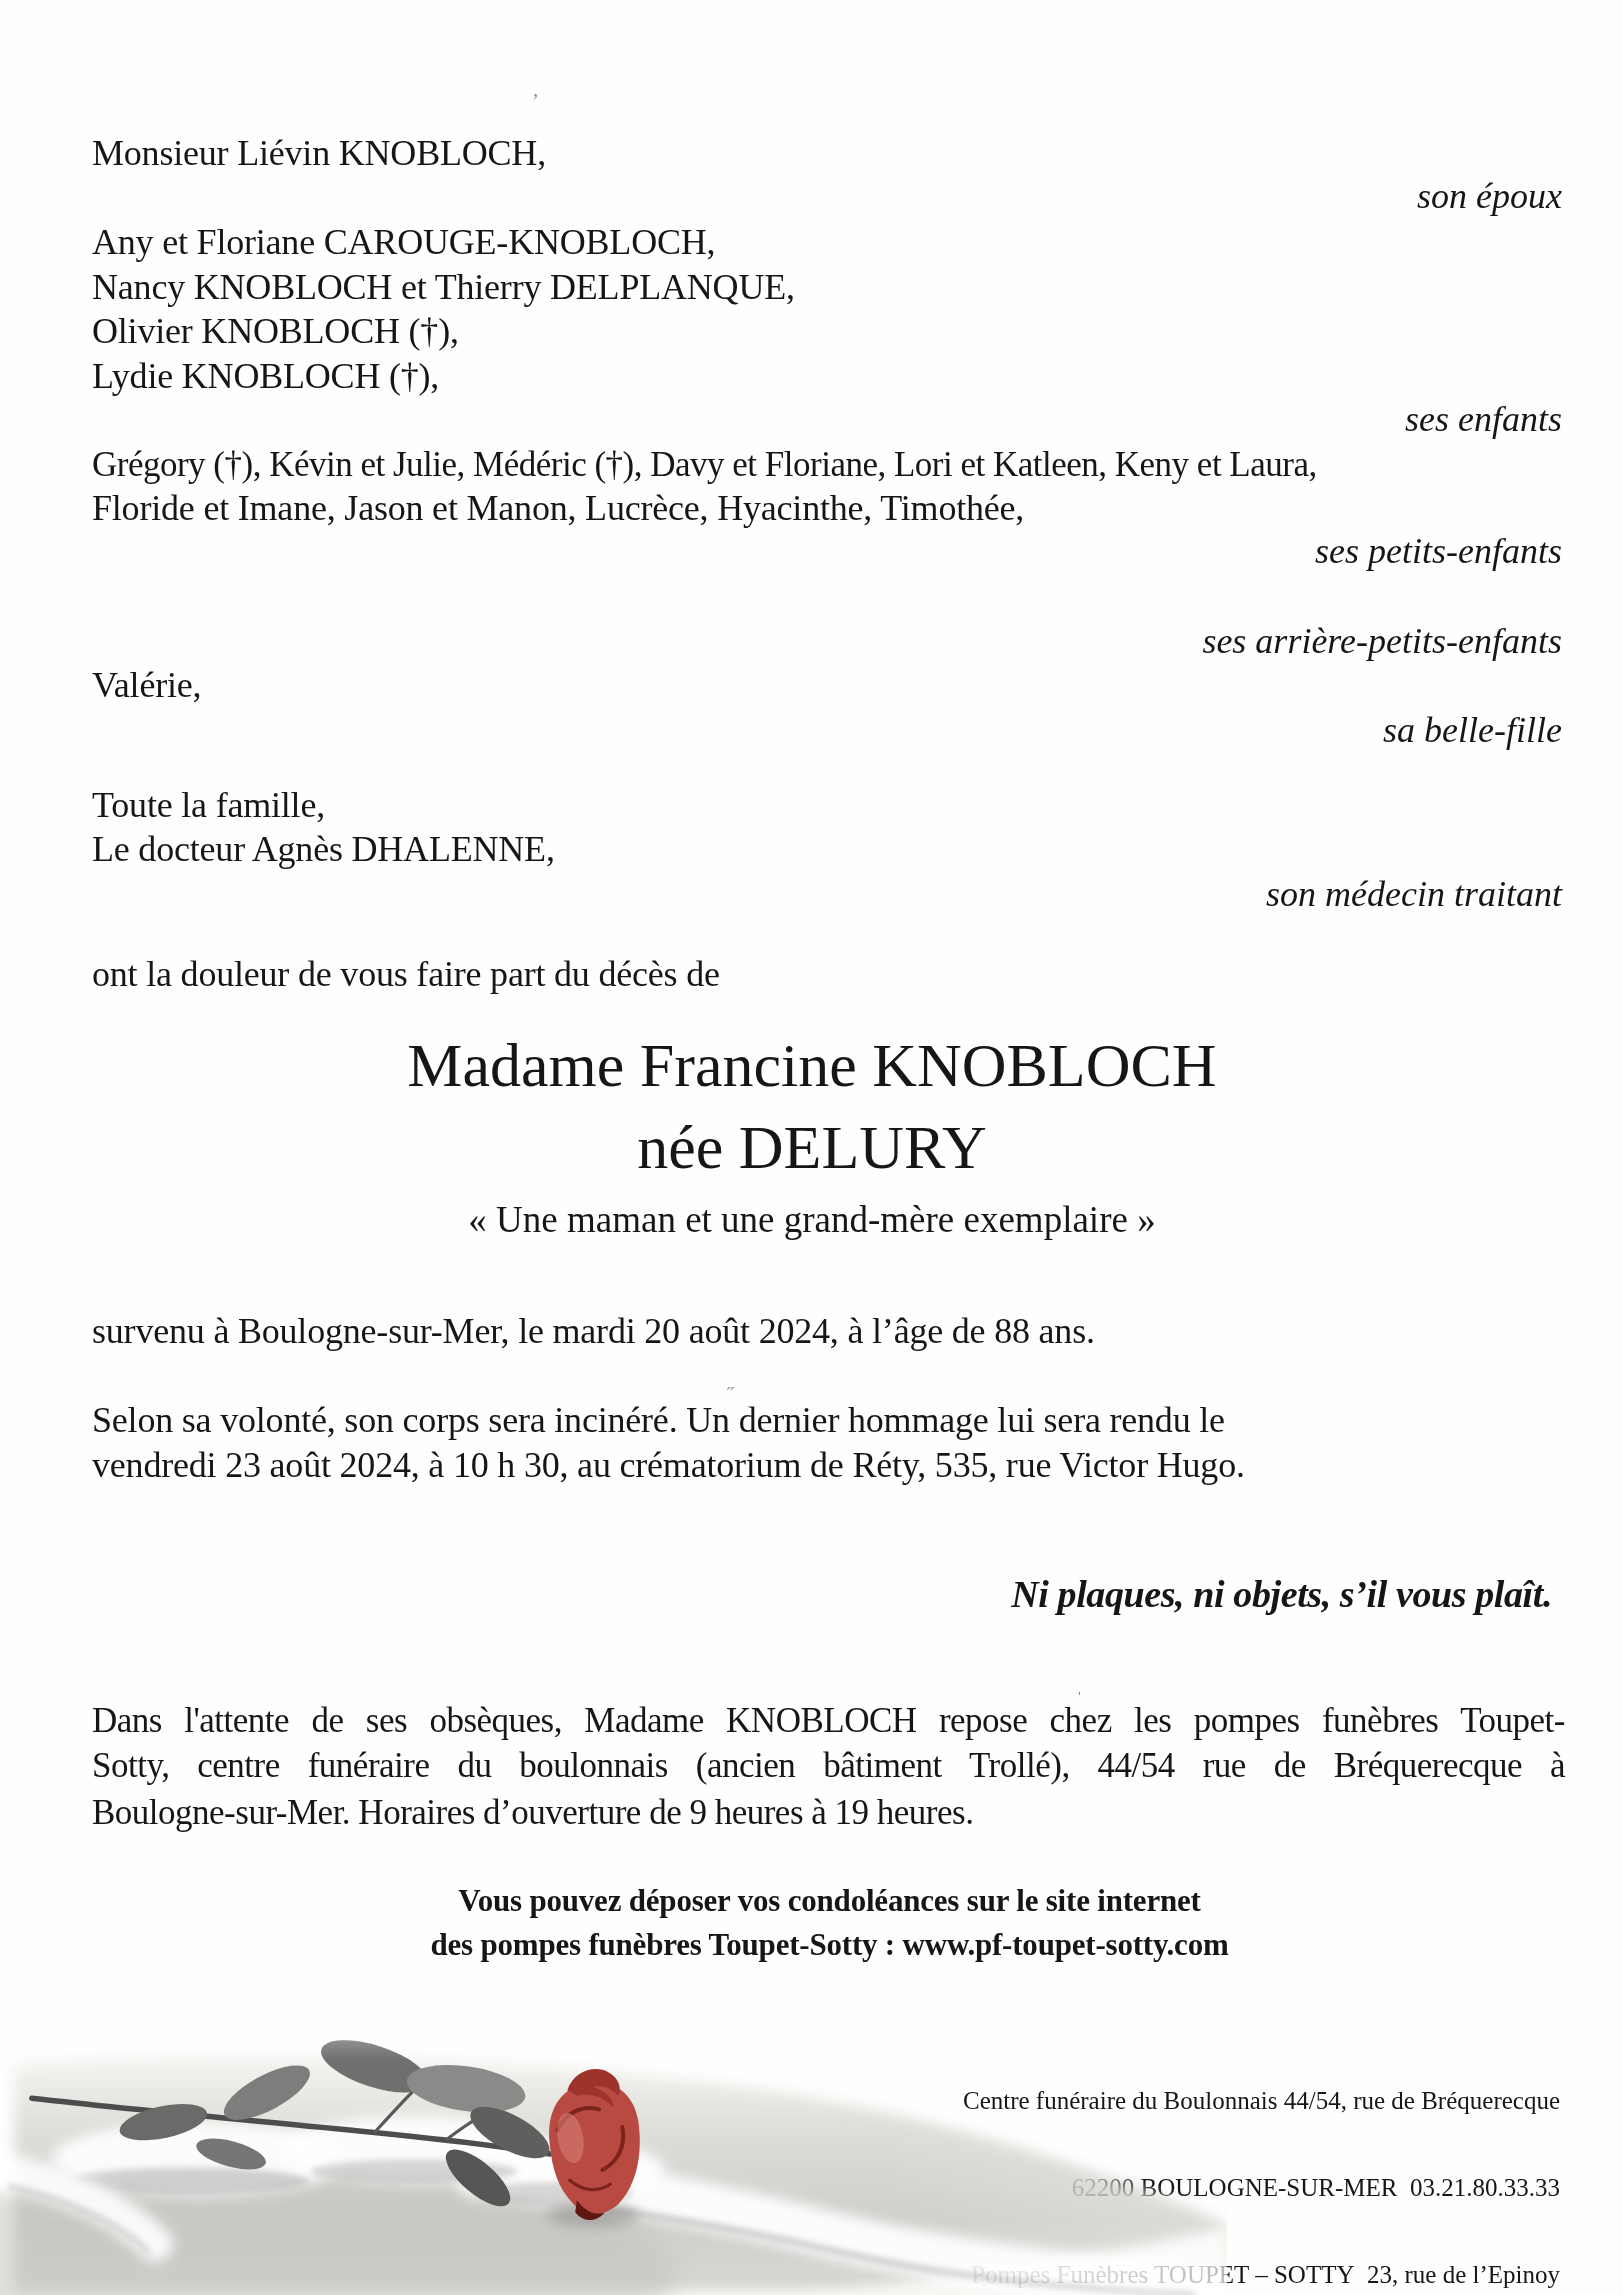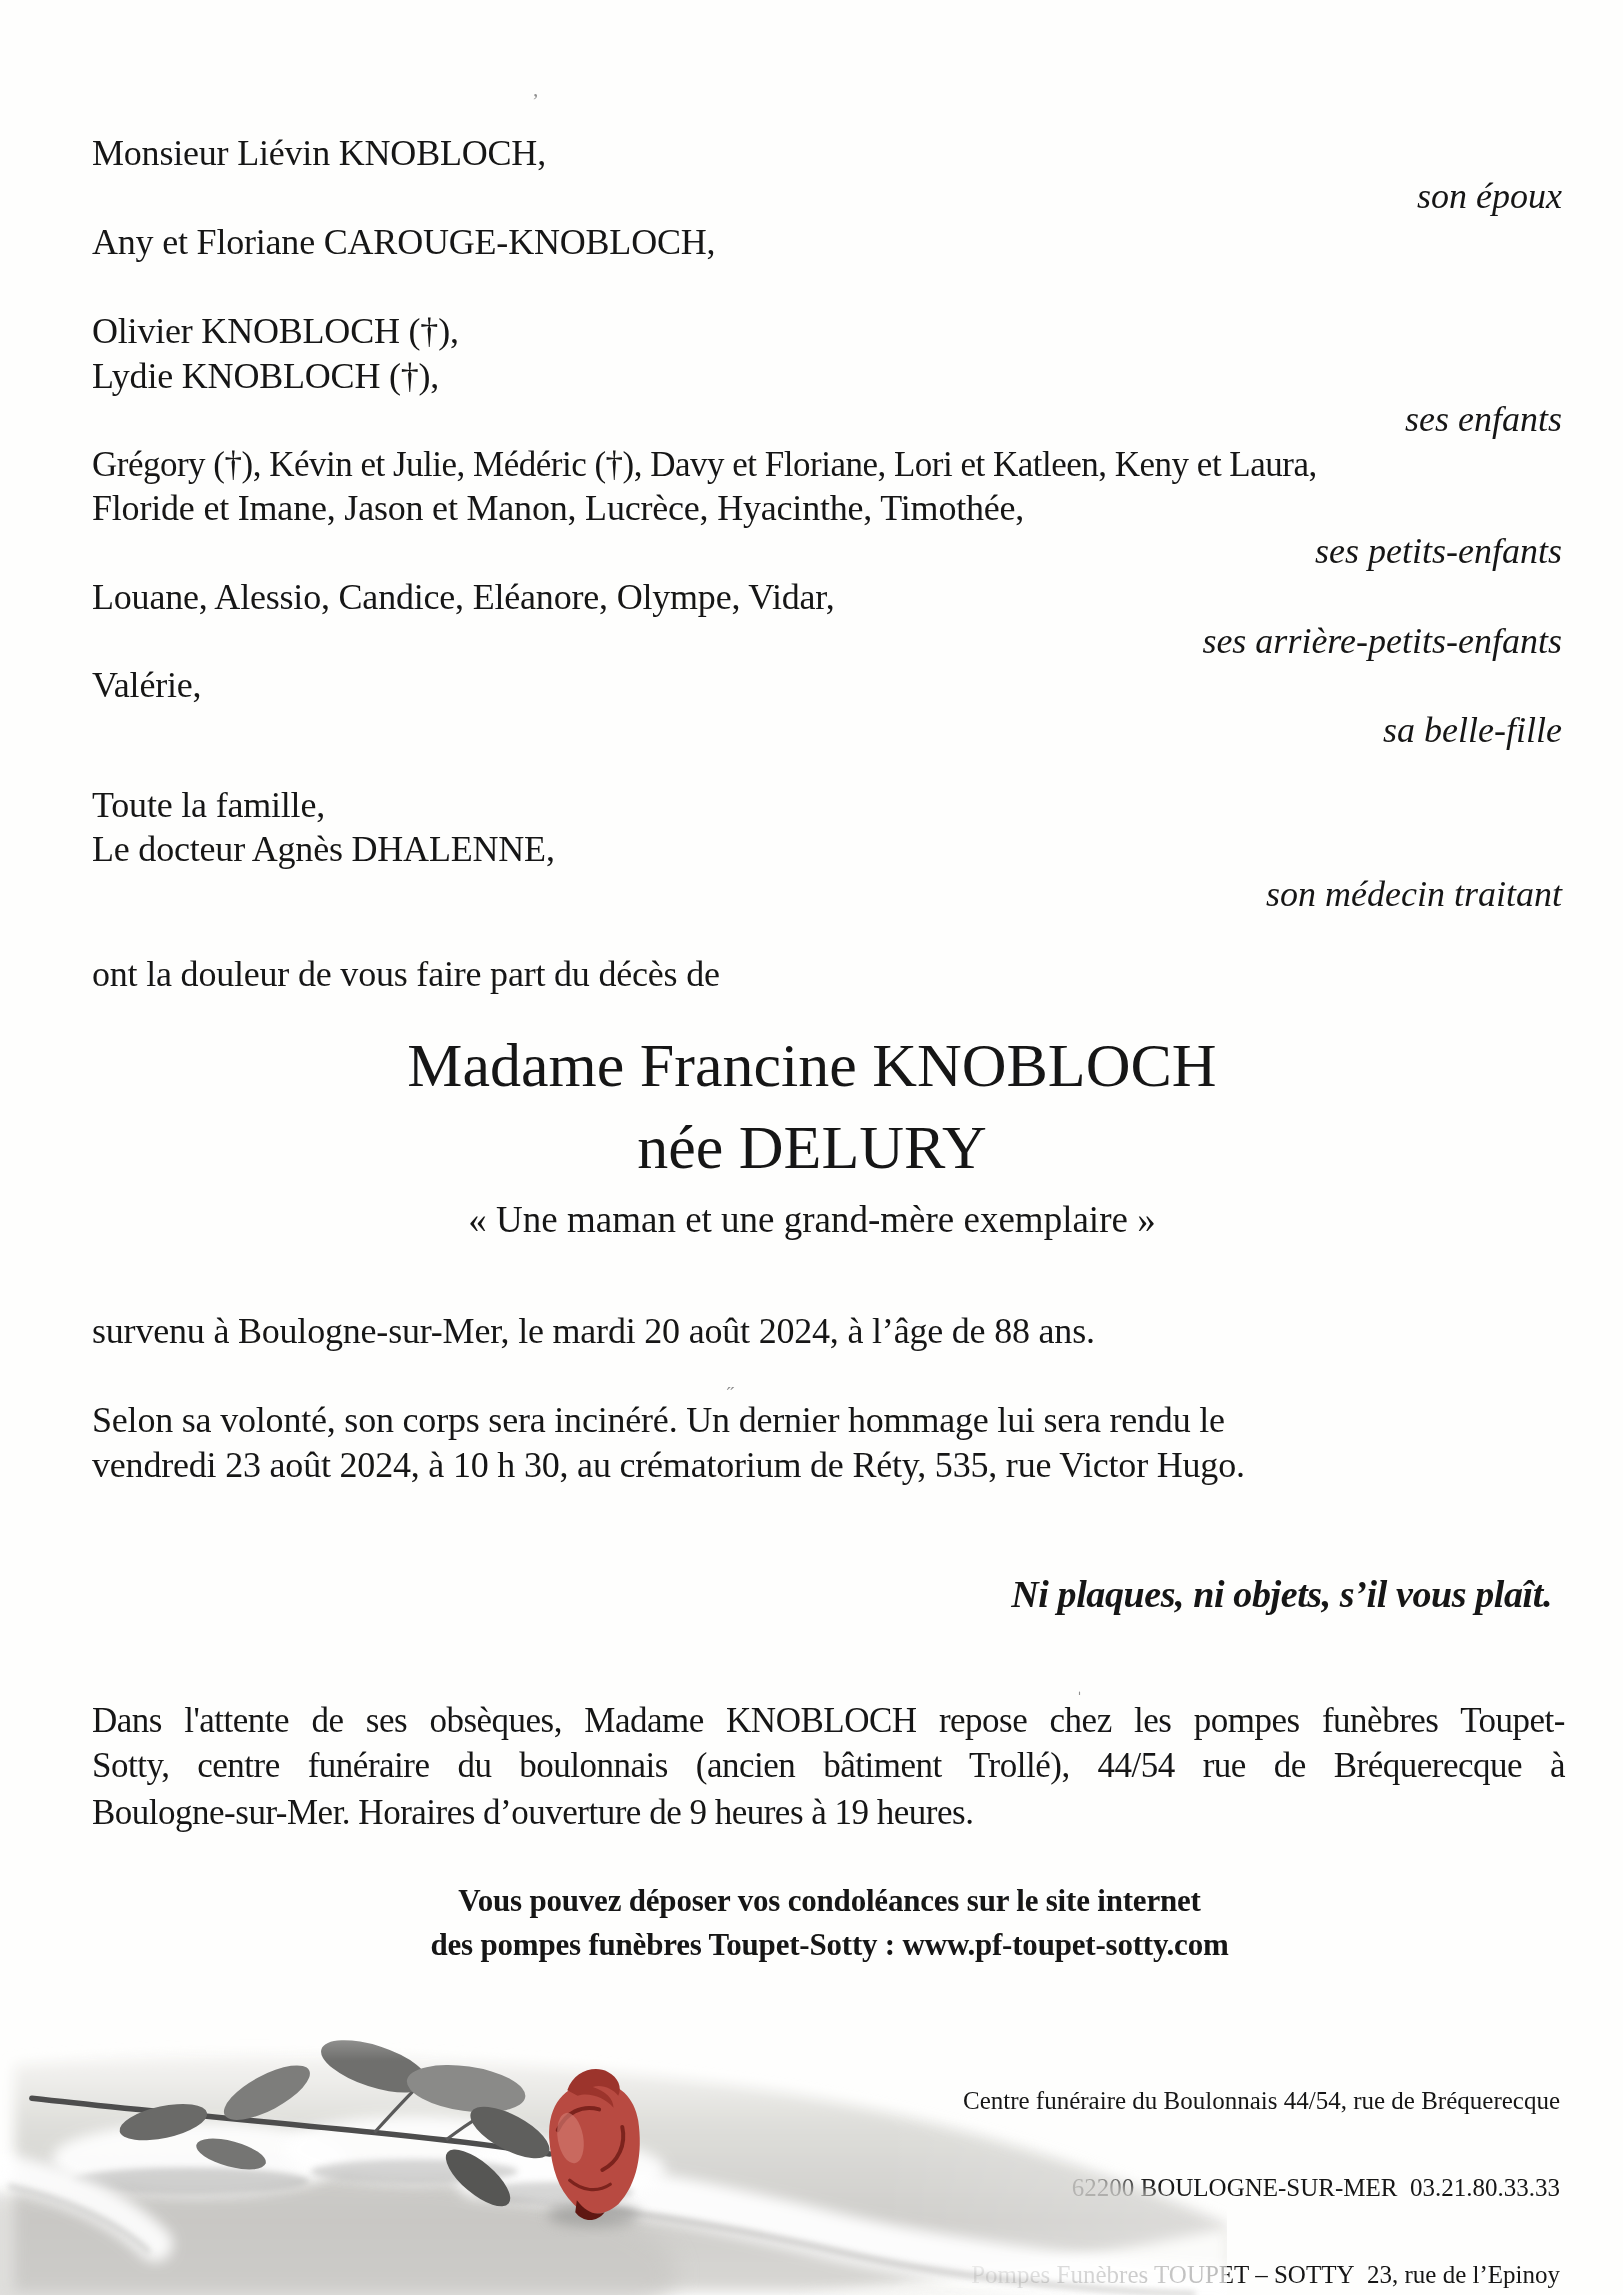--- a/index.html
+++ b/index.html
@@ -84,29 +84,29 @@
 </style>
 </head>
 <body>
 
 <div class="page">
 
   <div class="line" style="top:131px">Monsieur Liévin KNOBLOCH,</div>
   <div class="role" style="top:174px">son époux</div>
 
   <div class="line" style="top:220px">Any et Floriane CAROUGE-KNOBLOCH,</div>
+  <div class="line" style="top:265px">Nancy KNOBLOCH et Thierry DELPLANQUE,</div>
   <div class="line" style="top:309px">Olivier KNOBLOCH (†),</div>
   <div class="line" style="top:354px">Lydie KNOBLOCH (†),</div>
   <div class="role" style="top:397px">ses enfants</div>
 
   <div class="line tight" style="top:442px">Grégory (†), Kévin et Julie, Médéric (†), Davy et Floriane, Lori et Katleen, Keny et Laura,</div>
   <div class="line" style="top:486px">Floride et Imane, Jason et Manon, Lucrèce, Hyacinthe, Timothée,</div>
   <div class="role" style="top:529px">ses petits-enfants</div>
 
-  <div class="line" style="top:575px">Louane, Alessio, Candice, Eléanore, Olympe, Vidar,</div>
   <div class="role" style="top:619px">ses arrière-petits-enfants</div>
 
   <div class="line" style="top:663px">Valérie,</div>
   <div class="role" style="top:708px">sa belle-fille</div>
 
   <div class="line" style="top:783px">Toute la famille,</div>
   <div class="line" style="top:827px">Le docteur Agnès DHALENNE,</div>
   <div class="role" style="top:872px">son médecin traitant</div>
 
   <div class="line" style="top:952px">ont la douleur de vous faire part du décès de</div>

